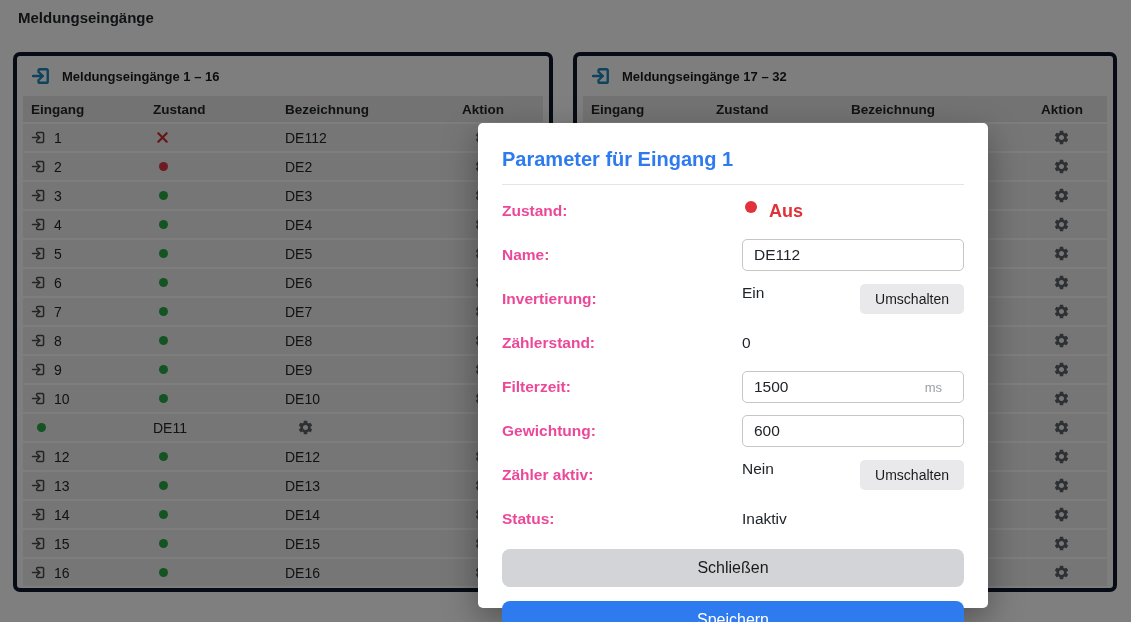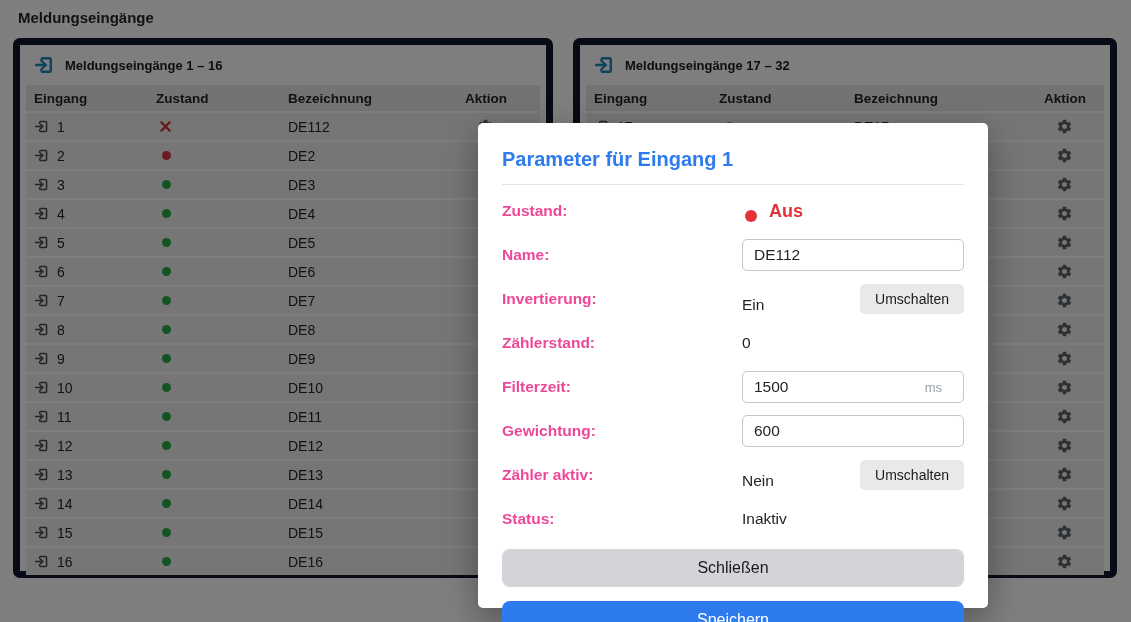--- a/index.html
+++ b/index.html
@@ -4,21 +4,21 @@
 <style>
   html,body{margin:0;padding:0;}
   body{
     width:1131px;height:622px;position:relative;overflow:hidden;
     background:#ffffff;color:#212529;
     font-family:"Liberation Sans",sans-serif;
   }
   .page-title{position:absolute;left:18px;top:9px;font-size:15px;font-weight:bold;}
 
   
-  .card{position:absolute;top:38px;background:#fdfdfd;border:7px solid #0f172a;
+  .card{position:absolute;top:52px;background:#fdfdfd;border:4px solid #0f172a;
         border-radius:7px;box-sizing:border-box;padding:0 6px 6px;}
   #card0{left:13px;width:540px;height:540px;}
   #card1{left:573px;width:544px;height:540px;}
   .card-head{display:flex;align-items:center;gap:11px;height:40px;padding:0 8px;}
   .picon{color:#1d87bc;display:flex;}
   .card-title{font-size:13px;font-weight:bold;color:#1a1a1a;}
   .thead,.trow{display:grid;margin-bottom:2px;}
   #card0 .thead,#card0 .trow{grid-template-columns:122px 132px 177px 1fr;}
   #card1 .thead,#card1 .trow{grid-template-columns:125px 135px 190px 1fr;}
   .thead{background:#e6e6e6;height:26px;}
@@ -34,21 +34,21 @@
 
   
   .backdrop{position:absolute;inset:0;background:rgba(0,0,0,0.5);z-index:5;}
   .modal{position:absolute;left:478px;top:123px;width:510px;height:485px;background:#fff;
          border-radius:5px;box-shadow:0 12px 34px rgba(0,0,0,.35);z-index:10;
          box-sizing:border-box;padding:0 24px;}
   .modal-title{margin:25px 0 13px;font-size:20px;font-weight:bold;color:#2e7bf0;}
   .mdivider{border:none;border-top:1px solid #e4e4e4;margin:0 0 4px;}
   .frow{display:grid;grid-template-columns:240px 1fr;align-items:center;min-height:44px;}
   .flabel{font-weight:bold;font-size:15.5px;color:#ec4899;}
-  .fval{display:flex;align-items:flex-end;width:100%;}
+  .fval{display:flex;align-items:flex-start;width:100%;}
   .dot-lg{width:12px;height:12px;border-radius:50%;background:#e03238;margin:0 12px 0 3px;flex:none;}
   .status-red{color:#e03238;font-weight:bold;font-size:18px;}
   .ftext{font-size:15.5px;color:#212529;}
   .tinput{width:222px;height:32px;box-sizing:border-box;border:1px solid #c6c6c6;border-radius:5px;
           padding:0 11px;font-size:15.5px;font-family:inherit;color:#212529;background:#fff;}
   .inwrap{position:relative;display:inline-flex;}
   .suffix{position:absolute;right:22px;top:50%;transform:translateY(-50%);
           color:#98a0a8;font-size:13px;pointer-events:none;}
   .toggle-btn{margin-left:auto;height:30px;padding:0 15px;background:#e9e9eb;border:none;
               border-radius:5px;font-size:14px;font-family:inherit;color:#1a1a1a;cursor:pointer;}
@@ -310,30 +310,20 @@
         <div class="cell">
           <span class="gear">
             <svg viewBox="0 0 24 24" width="17" height="17" fill="currentColor" aria-hidden="true">
               <path d="M19.14 12.94c.04-.3.06-.61.06-.94 0-.32-.02-.64-.07-.94l2.03-1.58c.18-.14.23-.41.12-.61l-1.92-3.32c-.12-.22-.37-.29-.59-.22l-2.39.96c-.5-.38-1.03-.7-1.62-.94l-.36-2.54c-.04-.24-.24-.41-.48-.41h-3.84c-.24 0-.43.17-.47.41l-.36 2.54c-.59.24-1.13.56-1.62.94l-2.39-.96c-.22-.08-.47 0-.59.22L2.74 8.87c-.12.21-.08.47.12.61l2.03 1.58c-.05.3-.09.63-.09.94s.02.64.07.94l-2.03 1.58c-.18.14-.23.41-.12.61l1.92 3.32c.12.22.37.29.59.22l2.39-.96c.5.38 1.03.7 1.62.94l.36 2.54c.05.24.24.41.48.41h3.84c.24 0 .44-.17.47-.41l.36-2.54c.59-.24 1.13-.56 1.62-.94l2.39.96c.22.08.47 0 .59-.22l1.92-3.32c.12-.22.07-.47-.12-.61l-2.01-1.58zM12 15.6c-1.98 0-3.6-1.62-3.6-3.6s1.62-3.6 3.6-3.6 3.6 1.62 3.6 3.6-1.62 3.6-3.6 3.6z"></path>
             </svg>
           </span>
         </div>
       </div>
       <div class="trow">
         <div class="cell">
-          <span class="rowicon">
-            <svg viewBox="0 0 16 16" width="15" height="15" fill="none" stroke="currentColor" stroke-width="1.6" stroke-linecap="round" stroke-linejoin="round" aria-hidden="true">
-              <path d="M6 4.7V3.7q0-1.1 1.1-1.1h5.2q1.1 0 1.1 1.1v8.6q0 1.1-1.1 1.1H7.1Q6 13.4 6 12.3v-1"></path>
-              <path d="M1.6 8h7.7"></path>
-              <path d="M7 5.7 9.4 8 7 10.3"></path>
-            </svg>
-          </span>
-          <span>11</span>
-        </div>
-        <div class="cell">
           <span class="dot dot-green"></span>
         </div>
         <div class="cell">DE11</div>
         <div class="cell">
           <span class="gear">
             <svg viewBox="0 0 24 24" width="17" height="17" fill="currentColor" aria-hidden="true">
               <path d="M19.14 12.94c.04-.3.06-.61.06-.94 0-.32-.02-.64-.07-.94l2.03-1.58c.18-.14.23-.41.12-.61l-1.92-3.32c-.12-.22-.37-.29-.59-.22l-2.39.96c-.5-.38-1.03-.7-1.62-.94l-.36-2.54c-.04-.24-.24-.41-.48-.41h-3.84c-.24 0-.43.17-.47.41l-.36 2.54c-.59.24-1.13.56-1.62.94l-2.39-.96c-.22-.08-.47 0-.59.22L2.74 8.87c-.12.21-.08.47.12.61l2.03 1.58c-.05.3-.09.63-.09.94s.02.64.07.94l-2.03 1.58c-.18.14-.23.41-.12.61l1.92 3.32c.12.22.37.29.59.22l2.39-.96c.5.38 1.03.7 1.62.94l.36 2.54c.05.24.24.41.48.41h3.84c.24 0 .44-.17.47-.41l.36-2.54c.59-.24 1.13-.56 1.62-.94l2.39.96c.22.08.47 0 .59-.22l1.92-3.32c.12-.22.07-.47-.12-.61l-2.01-1.58zM12 15.6c-1.98 0-3.6-1.62-3.6-3.6s1.62-3.6 3.6-3.6 3.6 1.62 3.6 3.6-1.62 3.6-3.6 3.6z"></path>
             </svg>
           </span>
         </div>

